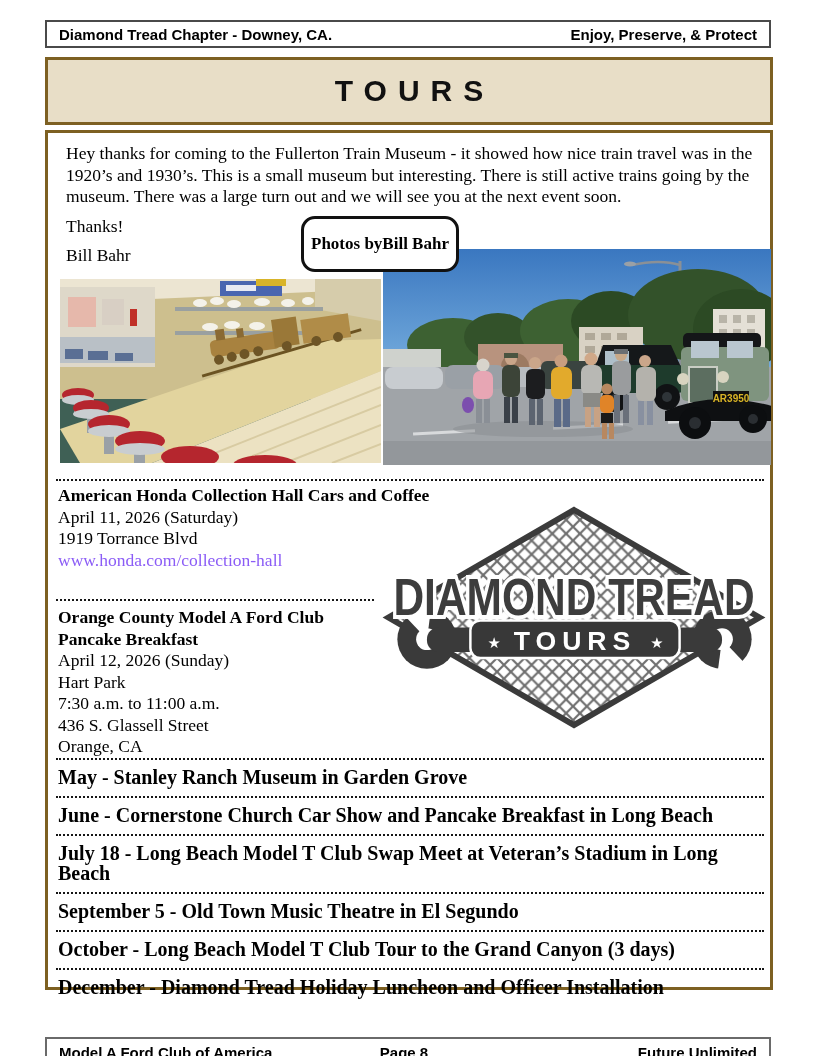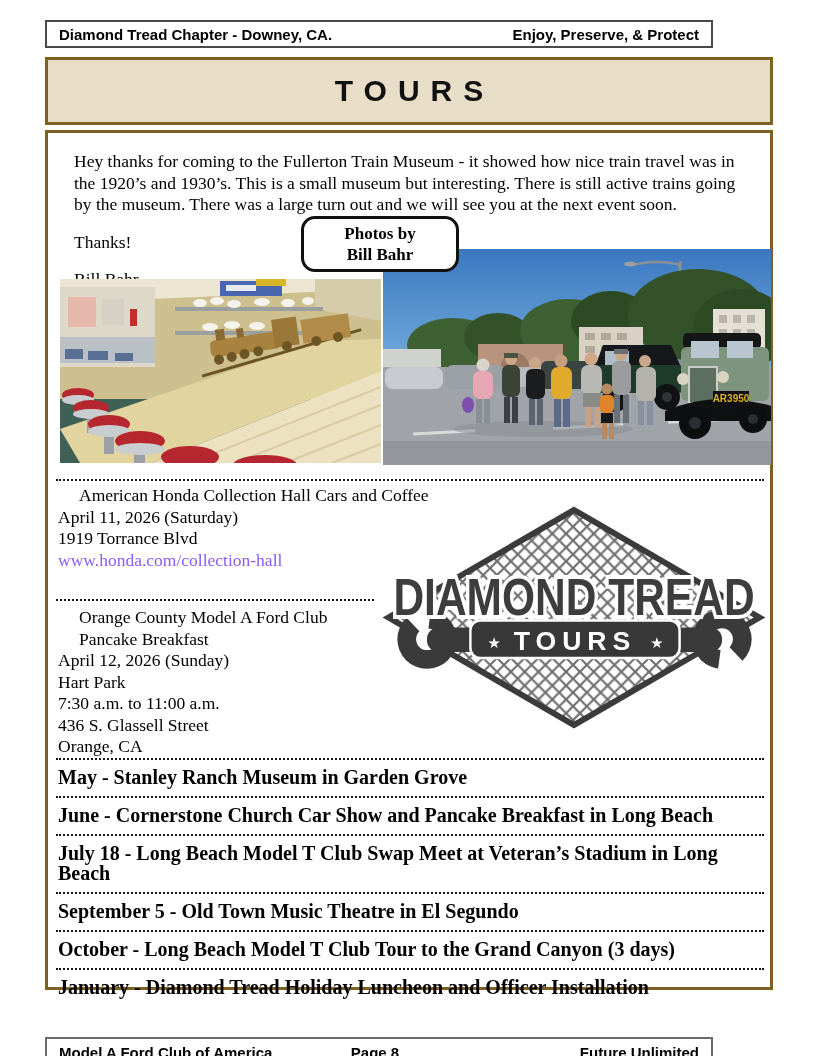--- a/index.html
+++ b/index.html
@@ -1,55 +1,55 @@
 <!DOCTYPE html>
 <html><head>
 <meta charset="utf-8">
 <style>
   html,body{margin:0;padding:0;background:#ffffff;}
   .page{position:relative;width:816px;height:1056px;background:#ffffff;overflow:hidden;
         font-family:"Liberation Serif","DejaVu Serif",serif;color:#000;}
 
   
-  .bar{position:absolute;left:45px;width:668px;box-sizing:border-box;border:2px solid #4a4a4a;
+  .bar{position:absolute;left:45px;width:726px;box-sizing:border-box;border:2px solid #4a4a4a;
        display:flex;align-items:center;justify-content:space-between;padding:0 12px;
        font-family:"Liberation Sans","DejaVu Sans",sans-serif;font-weight:bold;font-size:15px;background:#fff;}
   .header-bar{top:20px;height:28px;}
   .footer-bar{top:1010px;height:30px;border-color:#6a6a6a;margin-top:27px;}
   .footer-bar .center{position:absolute;left:0;right:8px;text-align:center;pointer-events:none;}
 
   
   .tours-banner{position:absolute;left:45px;top:57px;width:728px;height:68px;box-sizing:border-box;
        background:#e8dec7;border:3px solid #7d6022;display:flex;align-items:center;justify-content:center;
        font-family:"Liberation Sans","DejaVu Sans",sans-serif;font-weight:bold;font-size:30px;
        letter-spacing:11px;text-indent:11px;color:#111;}
 
   
   .main-box{position:absolute;left:45px;top:130px;width:728px;height:860px;box-sizing:border-box;
        border:3px solid #7d6022;background:#fff;}
 
   .intro{position:absolute;left:10px;top:2px;width:710px;font-size:17.5px;line-height:21.5px;}
-  .intro div{margin:16px;}
+  .intro div{margin:8px;}
 
   .photos-credit{position:absolute;left:253px;top:83px;width:152px;height:50px;background:#fff;
-       border:3px solid #111;border-radius:14px;z-index:6;display:flex;flex-direction:column;
+       border:3px solid #111;border-radius:14px;z-index:6;display:flex;flex-direction:row;
        align-items:center;justify-content:center;font-weight:bold;font-size:17px;line-height:1.25;}
 
   .photo{position:absolute;display:block;}
   .photo-left{left:12px;top:146px;}
   .photo-right{left:335px;top:116px;}
 
   .dotted{border-top:2px dotted #161616;height:0;}
   .dotted-full-1{position:absolute;left:8px;top:346px;width:708px;}
   .dotted-partial{position:absolute;left:8px;top:466px;width:318px;}
 
   .event{position:absolute;font-size:17.5px;line-height:21.5px;}
   .event-1{left:10px;top:352px;width:460px;}
   .event-2{left:10px;top:474px;width:320px;}
-  .event-title{font-weight:normal;margin-left:21px;}
+  .event-title{font-weight:bold;}
   .event-url{color:#8b5cf6;text-decoration:none;}
 
   .logo-wrap{position:absolute;left:330px;top:373px;z-index:2;}
 
   .schedule{position:absolute;left:8px;top:625px;width:708px;}
   .sched-item .sched-text{font-weight:bold;font-size:20px;line-height:20px;padding:7px 0 9px 2px;}
 
   svg text{font-family:"Liberation Sans","DejaVu Sans",sans-serif;}
 </style>
 </head>
@@ -339,21 +339,21 @@
       <div class="sched-item">
         <div class="dotted"></div>
         <div class="sched-text">September 5 - Old Town Music Theatre in El Segundo</div>
       </div>
       <div class="sched-item">
         <div class="dotted"></div>
         <div class="sched-text">October - Long Beach Model T Club Tour to the Grand Canyon (3 days)</div>
       </div>
       <div class="sched-item">
         <div class="dotted"></div>
-        <div class="sched-text">January - Diamond Tread Holiday Luncheon and Officer Installation</div>
+        <div class="sched-text">December - Diamond Tread Holiday Luncheon and Officer Installation</div>
       </div>
     </div>
 
   </div>
 
   <div class="bar footer-bar">
     <span>Model A Ford Club of America</span>
     <span class="center">Page 8</span>
     <span>Future Unlimited</span>
   </div>

